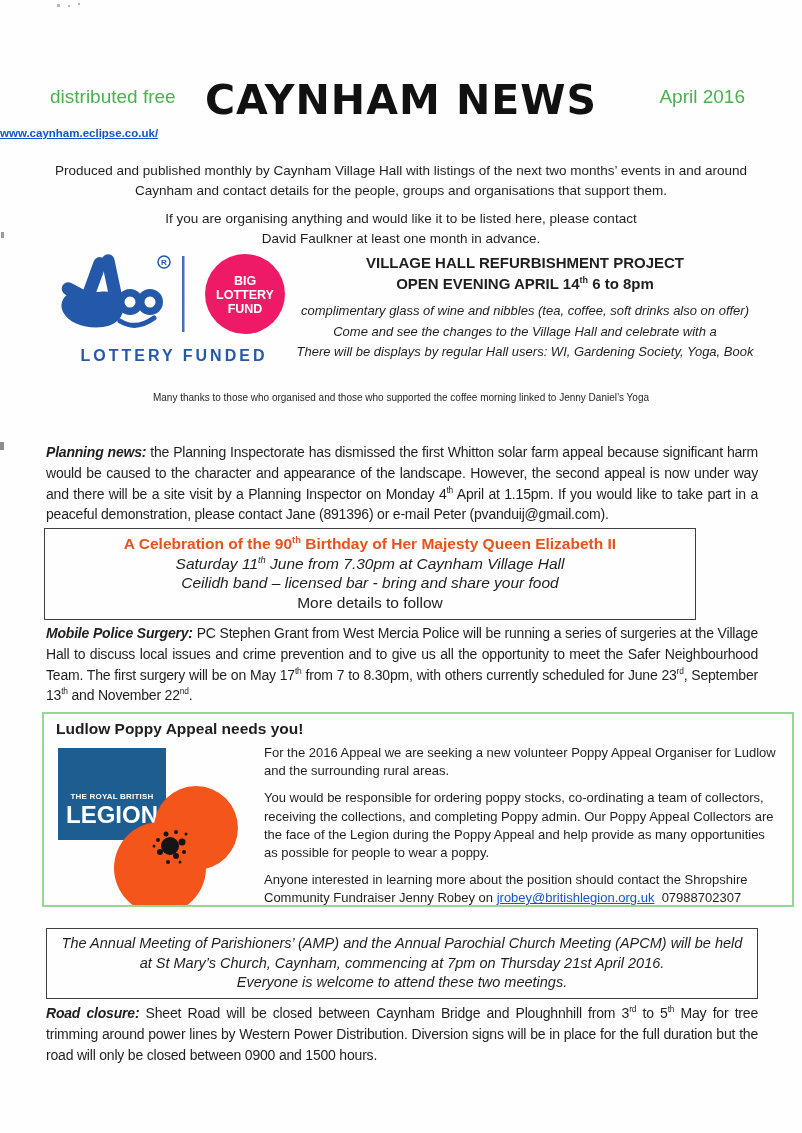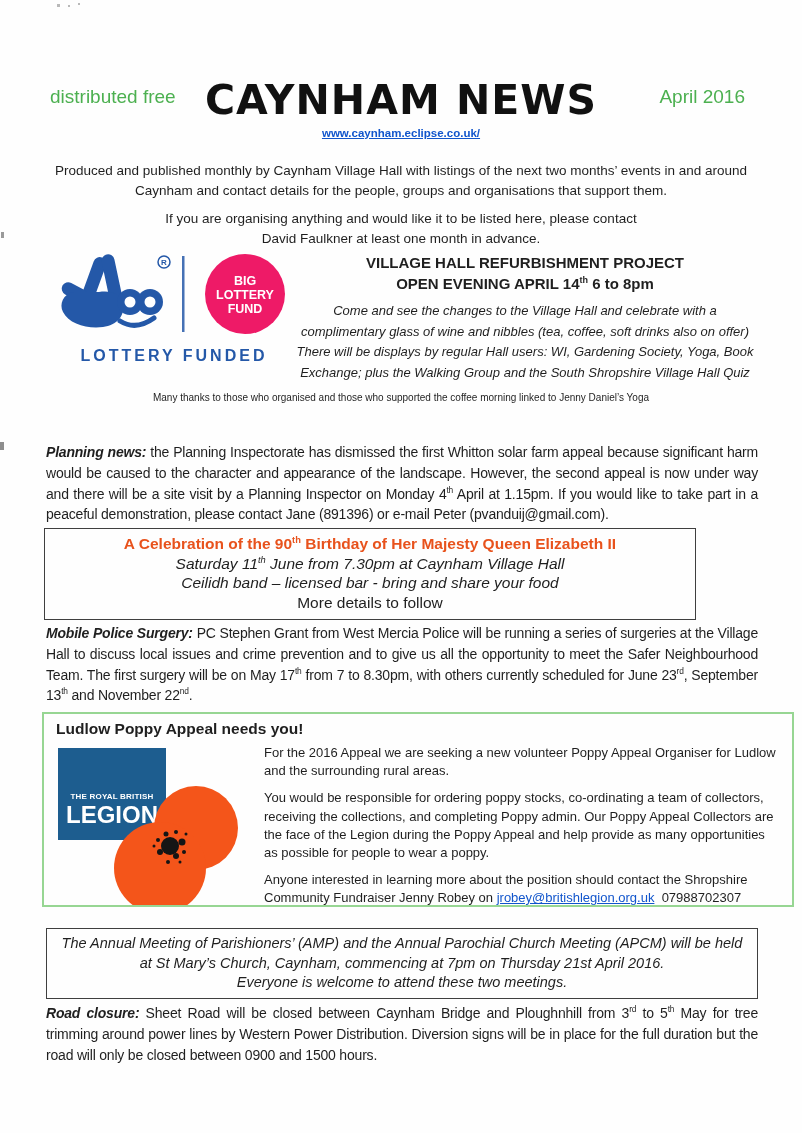--- a/index.html
+++ b/index.html
@@ -11,21 +11,21 @@
   }
   sup { font-size:0.6em; line-height:0; }
   .bi { font-weight:bold; font-style:italic; }
   .link { color:var(--link-blue,#1155cc); text-decoration:underline; cursor:pointer; }
 
   
   .dist-note { position:absolute; left:50px; top:86px; font-size:19px; color:var(--accent-green,#4cb050); }
   .nl-title  { position:absolute; top:68px; left:0; right:0; margin:8px; text-align:center;
                font-size:41px; font-weight:bold; letter-spacing:1px; font-family:"DejaVu Sans",sans-serif; color:#111; }
   .issue     { position:absolute; right:57px; top:86px; font-size:19px; color:var(--accent-green,#4cb050); }
-  .url-row   { position:absolute; top:123px; left:0; right:0; text-align:center; }
+  .url-row   { position:absolute; top:123px; left:0; right:0; text-align:left; }
   .url-row a { font-size:11.5px; font-weight:bold; }
 
   
   .intro { position:absolute; top:161px; left:45px; width:712px; text-align:center;
            font-size:13.5px; line-height:20px; }
   .intro .gap { margin-top:8px; }
 
   
   .vh-row { position:absolute; top:252px; left:58px; width:700px; display:flex; }
   .lottery-block { width:232px; text-align:center; }
@@ -135,24 +135,23 @@
         </g>
       </svg>
       <div class="lottery-caption">LOTTERY FUNDED</div>
     </div>
     <div class="vh-text">
       <div class="vh-title">
         <div>VILLAGE HALL REFURBISHMENT PROJECT</div>
         <div><span>OPEN EVENING APRIL 14</span><sup>th</sup><span> 6 to 8pm</span></div>
       </div>
       <div class="vh-body">
+        <div>complimentary glass of wine and nibbles (tea, coffee, soft drinks also on offer)</div>
         <div>Come and see the changes to the Village Hall and celebrate with a</div>
-        <div>complimentary glass of wine and nibbles (tea, coffee, soft drinks also on offer)</div>
         <div>There will be displays by regular Hall users: WI, Gardening Society, Yoga, Book</div>
-        <div>Exchange; plus the Walking Group and the South Shropshire Village Hall Quiz</div>
       </div>
     </div>
   </section>
 
   <section class="thanks">
     <div>Many thanks to those who organised and those who supported the coffee morning linked to Jenny Daniel’s Yoga</div>
   </section>
 
   <section class="para-just planning">
     <span class="bi">Planning news:</span><span> the Planning Inspectorate has dismissed the first Whitton solar farm appeal because significant harm would be caused to the character and appearance of the landscape. However, the second appeal is now under way and there will be a site visit by a Planning Inspector on Monday 4</span><sup>th</sup><span> April at 1.15pm. If you would like to take part in a peaceful demonstration, please contact Jane (891396) or e-mail Peter (pvanduij@gmail.com).</span>

